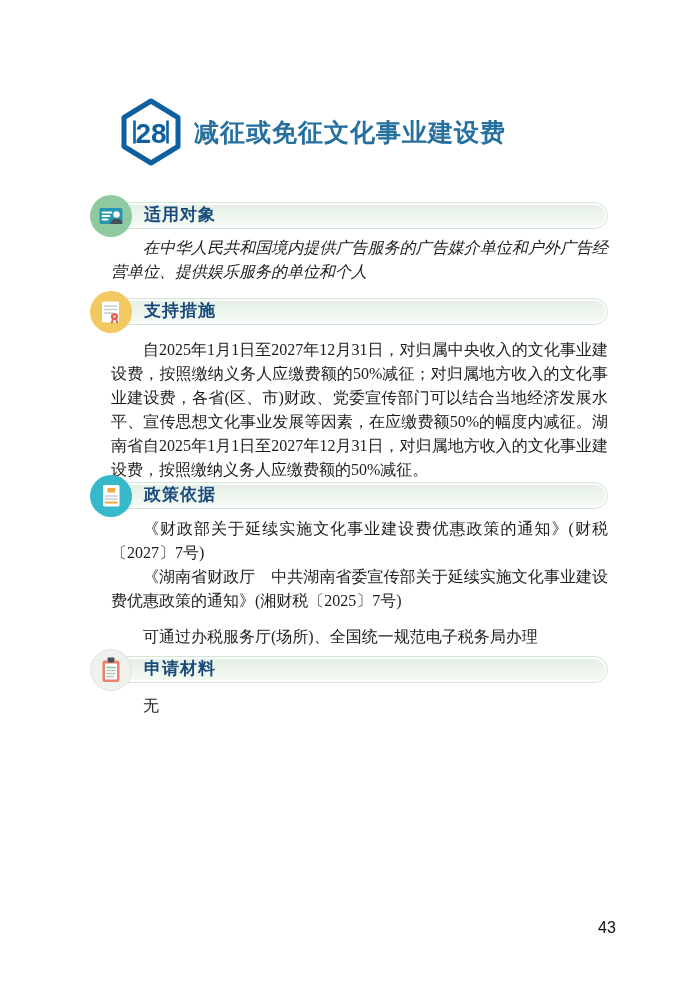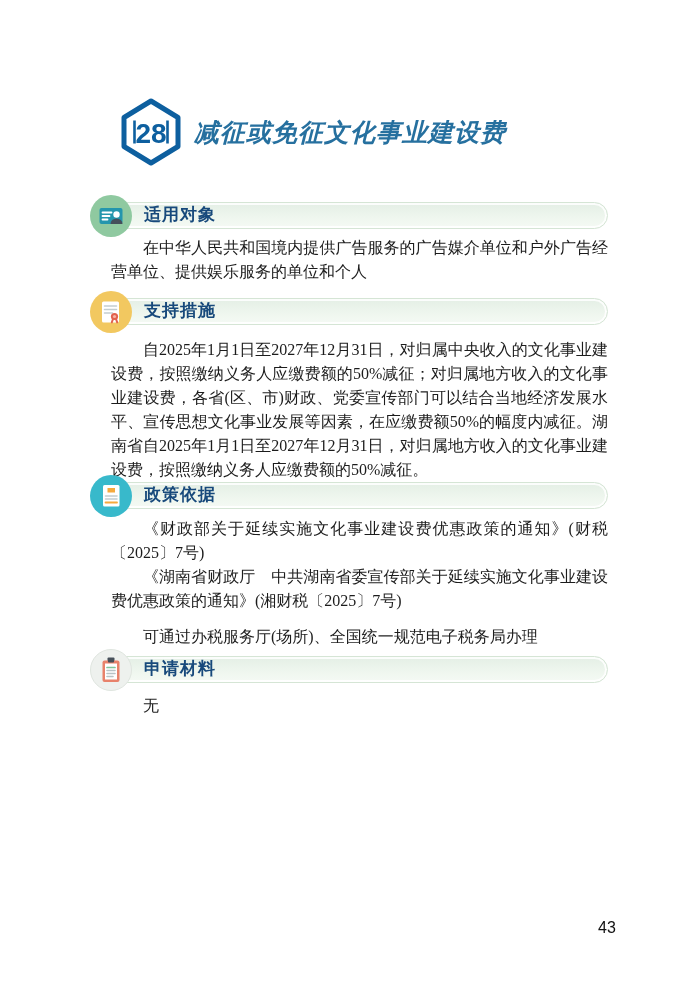--- a/index.html
+++ b/index.html
@@ -5,21 +5,21 @@
   html,body{margin:0;padding:0;background:#ffffff;}
   .page{
     position:relative;width:699px;height:982px;background:#ffffff;
     font-family:"Liberation Serif", serif;overflow:hidden;
   }
   
   .title-row{position:absolute;left:119px;top:98px;display:flex;align-items:center;}
   .hex-badge{flex:0 0 auto;}
   .page-title{
     margin:0 0 0 11px;font-size:25px;font-weight:bold;color:#26709f;
-    font-family:"Liberation Serif", serif;letter-spacing:1px;white-space:nowrap;font-style:italic;
+    font-family:"Liberation Serif", serif;letter-spacing:1px;white-space:nowrap;
   }
   
   .sections{position:absolute;left:90px;top:199px;width:518px;}
   .sec{position:relative;}
   .bar{
     position:relative;margin-left:23px;width:495px;height:27px;box-sizing:border-box;
     border:1px solid #d5e5d5;border-radius:14px;
     background:linear-gradient(180deg,#e4efe5 0%,#eef6ee 55%,#f5faf4 100%);
     box-shadow:inset 0 0 0 2px rgba(255,255,255,0.85);
     display:flex;align-items:flex-start;padding-left:30px;
@@ -28,21 +28,21 @@
     margin:0;font-size:17px;font-weight:bold;color:#17497b;
     font-family:"Liberation Sans", sans-serif;letter-spacing:1px;
   }
   .circ{position:absolute;left:-24px;top:-8px;width:42px;height:42px;display:block;}
   .body{
     margin-left:21px;width:497px;font-size:16px;line-height:24px;color:#1c1c1c;
     text-align:justify;
   }
   .body p{margin:0;text-indent:2em;}
   
-  .s1{margin-top:3px;}  .s1 .body{margin-top:7px;}
+  .s1{margin-top:3px;}  .s1 .body{margin-top:7px;font-style:italic;}
   .s2{margin-top:14px;} .s2 .body{margin-top:13px;}
   .s3{margin-top:0px;}  .s3 .body{margin-top:8px;}
   .s4{margin-top:9px;}  .s4 .body{margin-top:12px;}
   .s5{margin-top:7px;}  .s5 .body{margin-top:11px;}
   
   .page-number{
     position:absolute;left:598px;top:919px;font-size:16px;color:#111111;
     font-family:"Liberation Sans", sans-serif;
   }
 </style>
@@ -101,21 +101,21 @@
         <svg class="circ" viewBox="0 0 42 42" aria-hidden="true">
           <circle cx="21" cy="21" r="21" fill="#38b9cb"></circle>
           <rect x="13" y="10" width="16.5" height="21.5" rx="1.5" fill="#ffffff"></rect>
           <rect x="17.5" y="13" width="7.5" height="4.5" fill="#f6aa3d"></rect>
           <path d="M15.5,21 h11.5 M15.5,24 h11.5" stroke="#c3cdd0" stroke-width="1.6" stroke-linecap="round" fill="none"></path>
           <path d="M15.5,27.5 h11.5" stroke="#f6aa3d" stroke-width="1.8" stroke-linecap="round" fill="none"></path>
         </svg>
         <h2>政策依据</h2>
       </div>
       <div class="body">
-        <p>《财政部关于延续实施文化事业建设费优惠政策的通知》(财税〔2025〕7号)</p>
+        <p>《财政部关于延续实施文化事业建设费优惠政策的通知》(财税〔2027〕7号)</p>
         <p>《湖南省财政厅　中共湖南省委宣传部关于延续实施文化事业建设费优惠政策的通知》(湘财税〔2025〕7号)</p>
       </div>
     </section>
 
     <section class="sec s4">
       <div class="body">
         <p>可通过办税服务厅(场所)、全国统一规范电子税务局办理</p>
       </div>
     </section>
 

